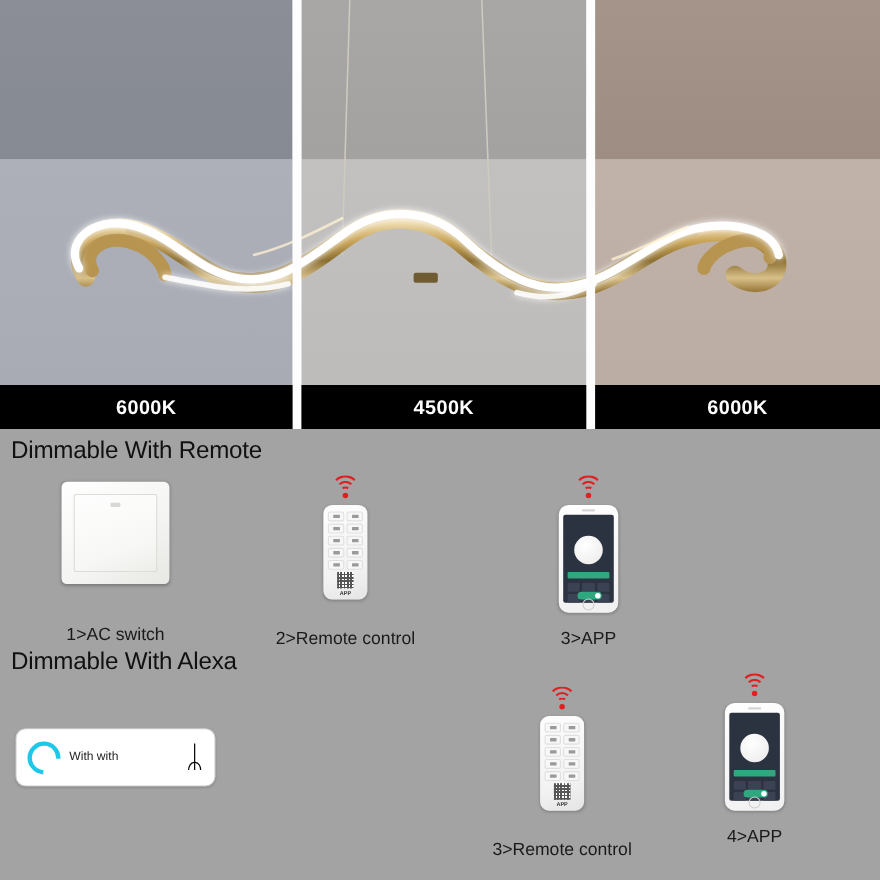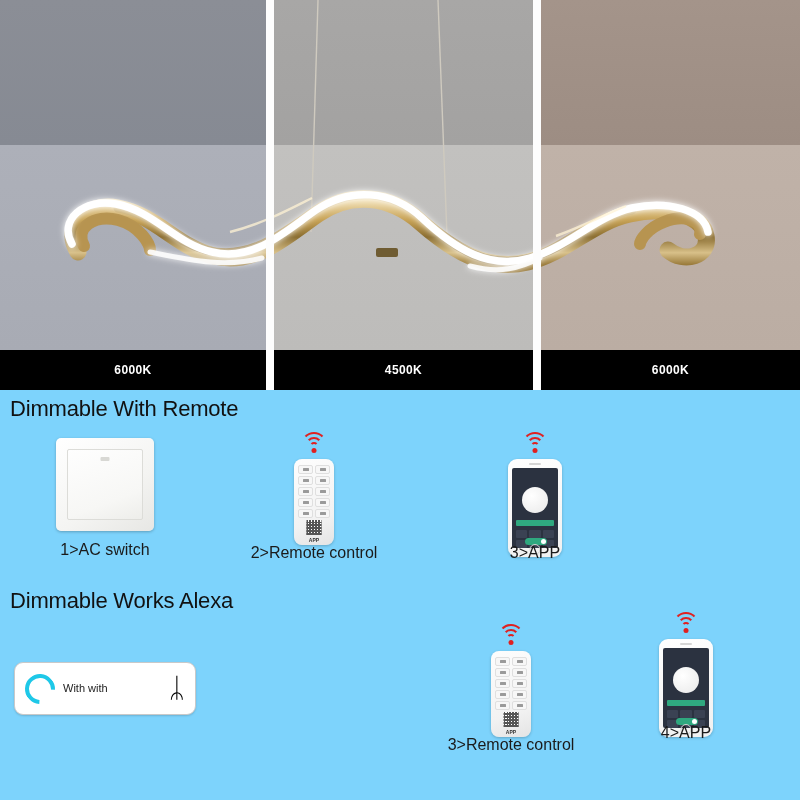--- a/index.html
+++ b/index.html
@@ -31,40 +31,40 @@
   .divider { position: absolute; top: 0; width: 8px; height: 390px; background: #fdfdfd; z-index: 6; }
   .divider.d1 { left: 266px; }
   .divider.d2 { left: 533px; }
 
   .lampwrap { position: absolute; left: 0; top: 0; width: 800px; height: 350px; z-index: 4; }
 
   
   .kbar { position: absolute; left: 0; top: 350px; width: 800px; height: 40px; background: #000; z-index: 5; }
   .klabel {
     position: absolute; top: 350px; height: 40px; line-height: 40px;
-    color: #fff; font-size: 12px; font-weight: 700; text-align: center;
+    color: #fff; font-size: 18px; font-weight: 700; text-align: center;
     letter-spacing: .4px; z-index: 7;
   }
   .klabel.k1 { left: 0;   width: 266px; }
   .klabel.k2 { left: 274px; width: 259px; }
   .klabel.k3 { left: 541px; width: 259px; }
 
   
-  .info { position: absolute; left: 0; top: 390px; width: 800px; height: 410px; background: #7dd3fc; text-decoration: underline; }
+  .info { position: absolute; left: 0; top: 390px; width: 800px; height: 410px; background: #a3a3a3; text-decoration: underline; }
   .sec-title {
     font-size: 22px; color: #111; font-weight: 400;
     letter-spacing: -.2px; padding-left: 10px;
   }
   .s1-title { position: absolute; top: 6px; left: 0; }
   .s2-title { position: absolute; top: 198px; left: 0; }
 
   .item { position: absolute; text-align: center; }
   .item .cap {
     font-size: 16px; color: #1a1a1a; white-space: nowrap;
-    position: absolute; left: 50%; transform: translateX(-50%);
+    position: absolute; left: 50%; transform: translateX(-50%); margin-top: 28px;
   }
 
   
   .switch {
     width: 98px; height: 93px; border-radius: 5px;
     background: linear-gradient(145deg,#ffffff 0%,#f4f4f2 60%,#e7e7e4 100%);
     box-shadow: 0 1px 3px rgba(0,0,0,.25);
     position: relative;
   }
   .switch .rocker {
@@ -341,21 +341,21 @@
             <div class="gcell"></div>
             <div class="gcell"></div>
           </div>
           <div class="toggle"></div>
         </div>
         <div class="home"></div>
       </div>
       <div class="cap" style="top:112px;">3&gt;APP</div>
     </div>
 
-    <div class="sec-title s2-title">Dimmable Works Alexa</div>
+    <div class="sec-title s2-title">Dimmable With Alexa</div>
 
     <div class="item" style="left:14px; top:272px;">
       <div class="badge">
         <div class="alexa-ring"></div>
         <div class="badge-txt">
           <div class="t1">With with</div>
         </div>
         <div class="bt">ᛦ</div>
       </div>
     </div>

